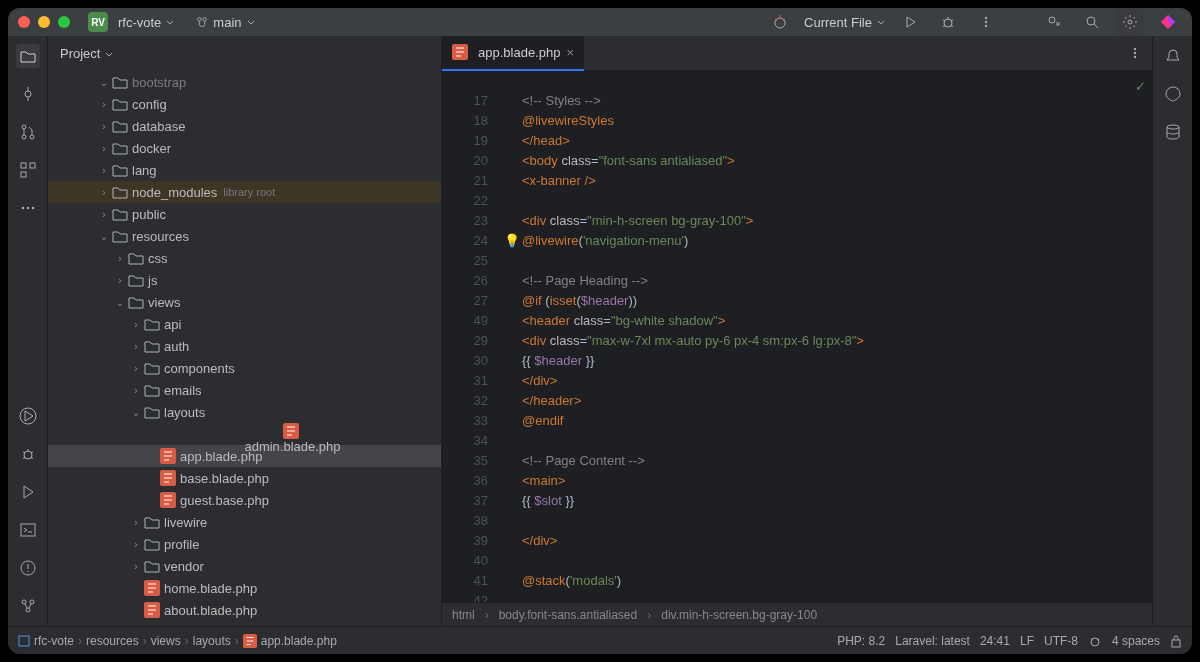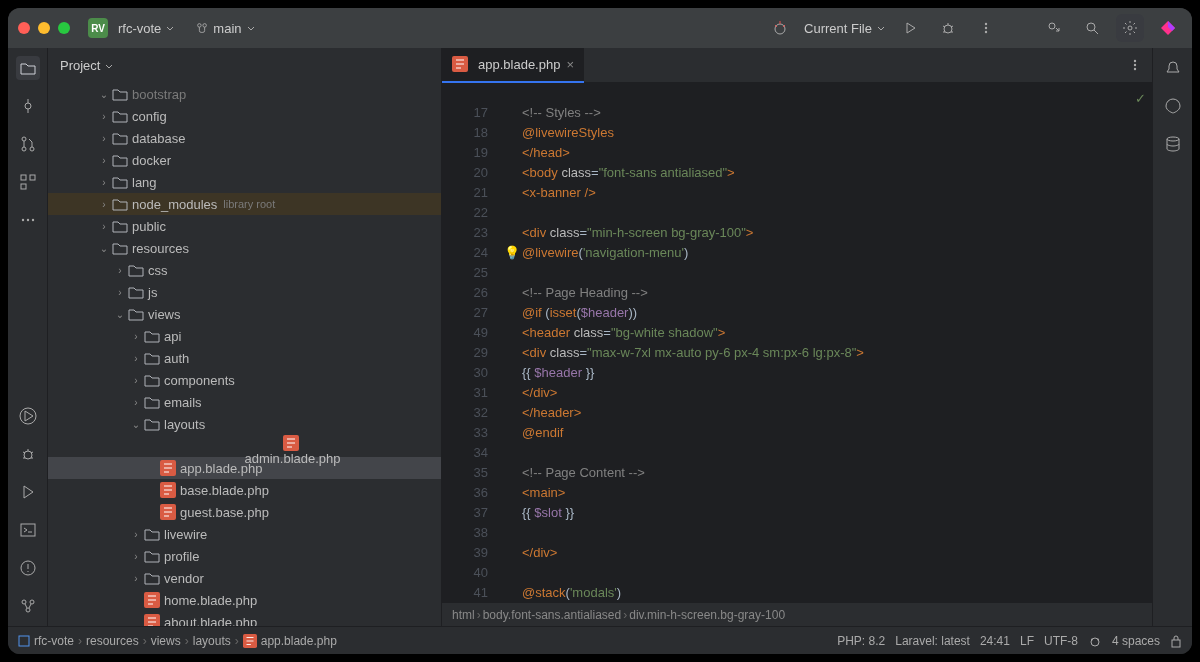--- a/index.html
+++ b/index.html
@@ -1,18 +1,18 @@
 <!DOCTYPE html>
 <html><head>
 <meta charset="utf-8">
 <style>
 * { margin:0; padding:0; box-sizing:border-box; font-family:-apple-system,"Segoe UI",sans-serif; }
 body { background:#000; width:1200px; height:662px; overflow:hidden; color:#bbb; font-size:13px; }
 .window { width:1184px; height:646px; margin:8px; background:#2b2d30; border-radius:12px; overflow:hidden; display:flex; flex-direction:column; position:relative; }
-.titlebar { height:40px; background:#3c3f41; display:flex; align-items:center; padding:0 10px; gap:10px; }
+.titlebar { height:28px; background:#3c3f41; display:flex; align-items:center; padding:0 10px; gap:10px; }
 .traffic { display:flex; gap:8px; margin-right:8px; }
 .dot { width:12px; height:12px; border-radius:50%; }
 .red{background:#ff5f57}.yellow{background:#febc2e}.green{background:#28c840}
 .proj-badge { background:#4c8c4a; color:#fff; width:20px; height:20px; border-radius:4px; display:flex; align-items:center; justify-content:center; font-size:10px; font-weight:bold; }
 .t-drop { display:flex; align-items:center; gap:4px; color:#ccc; cursor:pointer; }
 .spacer{flex:1}
 .t-icon { width:28px; height:28px; display:flex; align-items:center; justify-content:center; color:#aaa; cursor:pointer; border-radius:4px; }
 .body { flex:1; display:flex; overflow:hidden; }
 .gutter-l { width:40px; background:#2b2d30; border-right:1px solid #1e1f22; display:flex; flex-direction:column; align-items:center; padding-top:8px; gap:14px; }
 .gutter-l .bottom { margin-top:auto; display:flex; flex-direction:column; gap:14px; padding-bottom:8px; align-items:center; }
@@ -32,21 +32,21 @@
 .tab { height:35px; display:flex; align-items:center; padding:0 10px; gap:6px; background:#1e1f22; border-bottom:2px solid #3574f0; color:#ccc; }
 .tab-x{color:#888;cursor:pointer;}
 .tab-menu { margin-left:auto; padding:0 10px; color:#aaa; cursor:pointer; }
 .code { flex:1; display:flex; overflow:hidden; font-family:'JetBrains Mono',Menlo,monospace; font-size:13px; line-height:20px; position:relative; }
 .ln { height:20px; display:flex; }
 .ln .n { width:60px; text-align:right; padding-right:14px; color:#4b5059; }
 .ln .m { width:20px; text-align:center; }
 .ln .t { flex:1; }
 .c-tag{color:#cc7832}.c-attr{color:#bababa}.c-str{color:#6a8759}.c-dir{color:#cc7832}.c-cmt{color:#808080}.c-var{color:#9876aa}.c-txt{color:#a9b7c6}
 .check{position:absolute;top:6px;right:6px;color:#6a8759;}
-.crumb { height:24px; background:#2b2d30; display:flex; align-items:center; padding:0 10px; color:#888; font-size:12px; gap:2px; border-top:1px solid #1e1f22; }
+.crumb { height:24px; background:#2b2d30; display:flex; align-items:center; padding:0 10px; color:#888; font-size:12px; gap:10px; border-top:1px solid #1e1f22; }
 .statusbar { height:28px; background:#2b2d30; border-top:1px solid #1e1f22; display:flex; align-items:center; padding:0 10px; color:#aaa; font-size:12px; gap:10px; }
 .sb-path { display:flex; align-items:center; gap:4px; }
 .sb-sep{color:#666}
 svg{display:block}
 .bulb{color:#f2c55c}
 </style>
 </head>
 <body>
 
 <div class="window">

